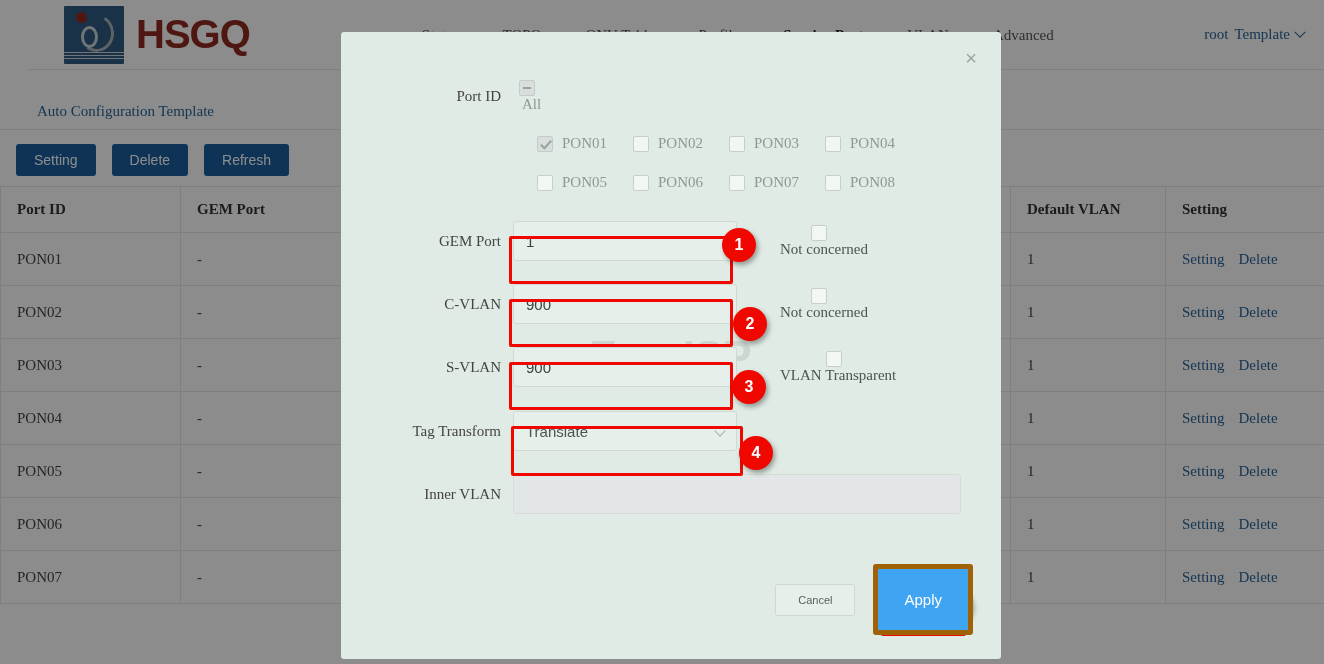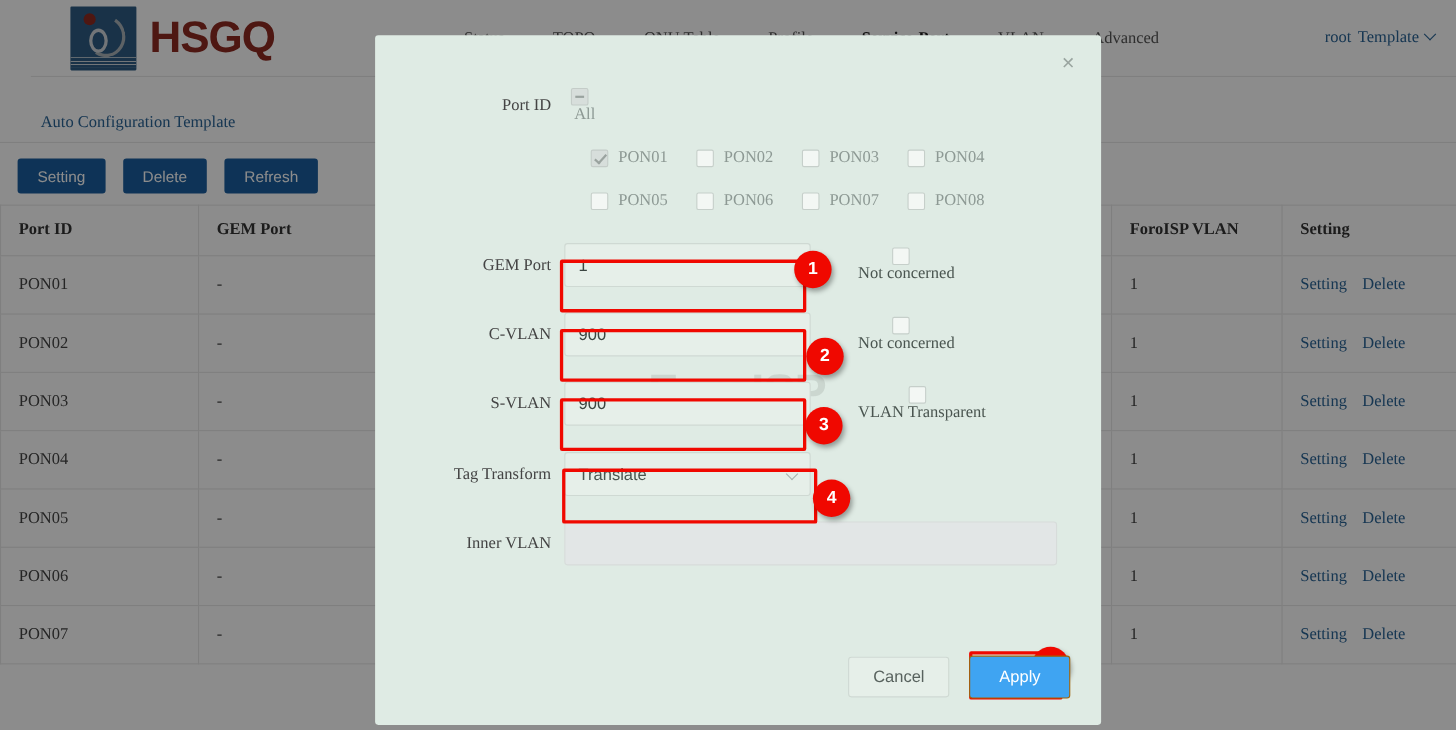--- a/index.html
+++ b/index.html
@@ -184,26 +184,26 @@
     font-weight: bold; font-size: 16px; line-height: 34px; text-align: center;
     box-shadow: 2px 3px 5px rgba(0,0,0,0.35);
   }
 
   .modal-foot {
     position: absolute; right: 28px; bottom: 24px; display: flex;
     align-items: center; gap: 18px;
   }
   .btn-cancel {
     background: #e6efe9; border: 1px solid #cfd9d3; border-radius: 3px;
-    padding: 9px 22px; font-size: 15px; color: #58625e; cursor: pointer;
+    padding: 9px 22px; font-size: 11px; color: #58625e; cursor: pointer;
     font-family: "Liberation Sans", sans-serif;
   }
   .btn-apply {
-    background: #3fa4f2; border: 1px solid #a16207; border-radius: 3px;
-    padding: 10px 26px; font-size: 15px; color: #fff; cursor: pointer;
+    background: #3fa4f2; border: 5px solid #a16207; border-radius: 3px;
+    padding: 22px 26px; font-size: 15px; color: #fff; cursor: pointer;
     font-family: "Liberation Sans", sans-serif;
   }
 </style>
 </head>
 <body>
 
 <div id="root">
 
   <div class="page">
 
@@ -246,21 +246,21 @@
 
     <table class="grid">
       <thead>
         <tr>
           <th class="col-port">Port ID</th>
           <th class="col-gem">GEM Port</th>
           <th class="col-c">C-VLAN</th>
           <th class="col-s">S-VLAN</th>
           <th class="col-tag">Tag Transform</th>
           <th class="col-inner">Inner VLAN</th>
-          <th class="col-dv">ForoISP VLAN</th>
+          <th class="col-dv">Default VLAN</th>
           <th class="col-set">Setting</th>
         </tr>
       </thead>
       <tbody id="tbody">
           <tr>
             <td class="col-port">PON01</td>
             <td class="col-gem">-</td>
             <td class="col-c"></td>
             <td class="col-s"></td>
             <td class="col-tag"></td>

